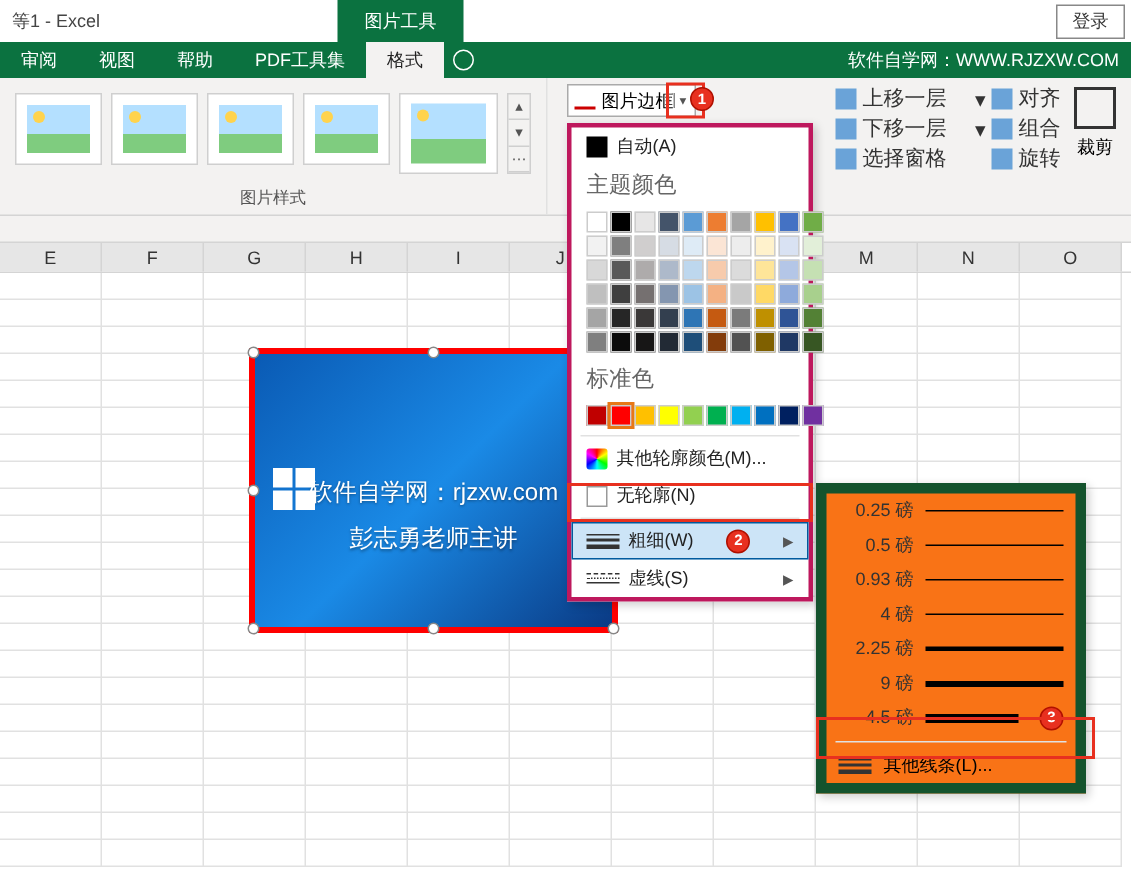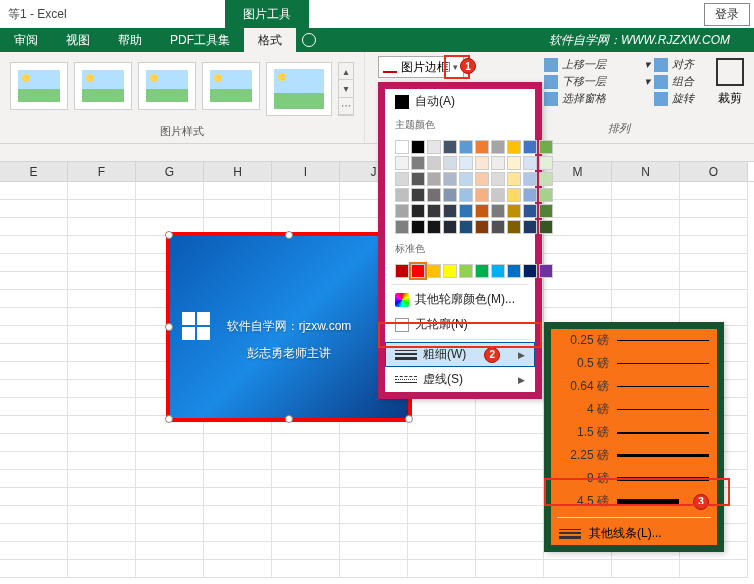--- a/index.html
+++ b/index.html
@@ -8,65 +8,65 @@
 .titlebar { height: 28px; background: #fff; display: flex; align-items: center; padding: 0 4px; }
 .title-text { color: #444; font-size: 12px; padding-left: 4px; }
 .login-btn { margin-left: auto; border: 1px solid #888; padding: 2px 10px; font-size: 12px; color: #333; }
 .context-tab { background: #0b7240; color: #fff; padding: 6px 18px; position: absolute; left: 225px; top: 0; height: 28px; display: flex; align-items: center; }
 
 .infobar { height: 24px; background: #0b7240; display: flex; align-items: center; color: #fff; font-size: 12px; }
 .infobar .tab2 { padding: 0 14px; cursor: pointer; height: 24px; display: flex; align-items: center; }
 .infobar .tab2.active { background: #f3f2f1; color: #222; }
 .tellme { display: flex; align-items: center; gap: 4px; margin-left: 6px; }
 .bulb { width: 14px; height: 14px; border: 1.5px solid #fff; border-radius: 50%; position: relative; }
-.foot-link { margin-left: auto; padding-right: 24px; color: #fff; font-style: italic; }
+.foot-link { margin-left: auto; padding-right: 8px; color: #fff; }
 
 .ribbon { height: 92px; background: #f3f2f1; display: flex; border-bottom: 1px solid #d4d4d4; position: relative; }
 .ribbon-group { display: flex; flex-direction: column; align-items: center; border-right: 1px solid #e1e1e1; padding: 4px; }
 .ribbon-group-label { margin-top: auto; color: #555; font-size: 11px; padding: 2px 0; }
 .styles-gallery { display: flex; gap: 6px; padding: 6px 4px; }
 .style-thumb { width: 58px; height: 48px; background: #fff; border: 1px solid #cfcfcf; display: flex; align-items: center; justify-content: center; position: relative; }
 .style-thumb .pic { width: 42px; height: 32px; background: linear-gradient(#b4e0ff 60%, #7fcc7f 60%); position: relative; }
 .style-thumb .sun { width: 8px; height: 8px; background: #ffd34d; border-radius: 50%; position: absolute; top: 4px; left: 4px; }
 .style-thumb.big { width: 66px; height: 54px; }
 .gallery-more { width: 16px; height: 54px; display: flex; flex-direction: column; border: 1px solid #cfcfcf; }
 .gallery-more div { flex: 1; border-bottom: 1px solid #cfcfcf; display: flex; align-items: center; justify-content: center; color: #555; font-size: 10px; }
 
 .border-btn { display: flex; align-items: center; border: 1px solid #aaa; background: #fff; padding: 2px 4px; position: absolute; top: 4px; left: 378px; height: 22px; }
 .border-btn .pen { width: 14px; height: 12px; border-bottom: 2px solid #c00; margin-right: 4px; }
 .border-btn .dd { width: 10px; border-left: 1px solid #888; padding-left: 3px; color: #555; font-size: 9px; }
 
 .callout { position: absolute; width: 16px; height: 16px; background: #e8301f; border-radius: 50%; color: #fff; font-size: 10px; display: flex; align-items: center; justify-content: center; font-weight: bold; border: 1px solid #b01000; z-index: 100; }
 .callout-box { position: absolute; border: 2px solid #e8301f; z-index: 99; pointer-events: none; }
 
-.arrange-group { position: absolute; right: 60px; top: 4px; width: 150px; font-size: 11px; color: #333; font-style: italic; }
+.arrange-group { position: absolute; right: 47px; top: 4px; width: 150px; font-size: 14px; color: #333; }
 .arrange-row { display: flex; align-items: center; gap: 4px; padding: 1px 0; }
 .arrange-row .ico { width: 14px; height: 14px; background: #6aa3d8; }
 .crop-group { position: absolute; right: 4px; top: 6px; width: 40px; display: flex; flex-direction: column; align-items: center; gap: 4px; }
 .crop-ico { width: 28px; height: 28px; border: 2px solid #333; position: relative; }
 
 .ruler { height: 18px; background: #f3f2f1; border-bottom: 1px solid #d4d4d4; }
 
 .grid-area { position: relative; background: #fff; }
 .col-heads { display: flex; height: 20px; border-bottom: 1px solid #d4d4d4; }
 .col-head { width: 68px; border-right: 1px solid #d4d4d4; background: #e6e6e6; text-align: center; font-size: 12px; color: #333; line-height: 20px; }
 .row { display: flex; height: 18px; }
 .cell { width: 68px; border-right: 1px solid #e1e1e1; border-bottom: 1px solid #e1e1e1; }
 
 .image-obj { position: absolute; left: 166px; top: 232px; width: 246px; height: 190px; border: 4px solid #f00; background: linear-gradient(135deg, #0a5ab4, #1a8ae6, #0a3a84); }
 .image-obj .handle { width: 8px; height: 8px; background: #fff; border: 1px solid #888; border-radius: 50%; position: absolute; }
 .img-text { color: #fff; text-align: center; font-size: 15px; font-weight: bold; text-shadow: 0 1px 2px rgba(0,0,0,.4); }
-.img-text.small { font-size: 12px; font-weight: normal; }
+.img-text.small { font-size: 16px; font-weight: normal; }
 .win-logo { position: absolute; left: 12px; top: 76px; width: 28px; height: 28px; display: grid; grid-template: 1fr 1fr / 1fr 1fr; gap: 2px; }
 .win-logo div { background: #fff; }
 
-.menu { position: absolute; left: 378px; top: 82px; width: 164px; background: #fff; border: 7px solid #be185d; box-shadow: 2px 2px 6px rgba(0,0,0,.2); z-index: 50; font-size: 12px; }
+.menu { position: absolute; left: 378px; top: 82px; width: 164px; background: #fff; border: 3px solid #be185d; box-shadow: 2px 2px 6px rgba(0,0,0,.2); z-index: 50; font-size: 12px; }
 .menu-item { padding: 4px 10px; display: flex; align-items: center; gap: 6px; color: #222; cursor: pointer; }
 .menu-item:hover, .menu-item.hover { background: #cce4f7; border: 1px solid #005a9e; padding: 3px 9px; }
-.menu-header { padding: 4px 10px; color: #666; font-size: 10px; }
+.menu-header { padding: 4px 10px; color: #666; font-size: 15px; }
 .menu-sep { height: 1px; background: #e1e1e1; margin: 2px 6px; }
 .color-grid { display: grid; grid-template-columns: repeat(10, 14px); gap: 2px; padding: 4px 10px; }
 .color-sw { width: 14px; height: 14px; border: 1px solid #ccc; }
 .color-sw.sel { outline: 2px solid #e77817; }
 .auto-sw { width: 14px; height: 14px; background: #000; display: inline-block; }
 .submenu-arrow { margin-left: auto; color: #555; font-size: 9px; }
 .line-ico { width: 22px; display: inline-flex; flex-direction: column; gap: 2px; }
 .line-ico span { height: 1px; background: #333; }
 
 .weight-menu { position: absolute; left: 544px; top: 322px; width: 180px; background: #f97316; border: 7px solid #14532d; box-shadow: 2px 2px 6px rgba(0,0,0,.2); z-index: 50; font-size: 12px; }
@@ -154,21 +154,20 @@
         <span class="ico"></span>
         <span>组合</span>
       </div>
     <div class="arrange-row">
         <span class="ico"></span>
         <span>选择窗格</span>
         <span style="margin-left:auto"></span>
         <span class="ico"></span>
         <span>旋转</span>
       </div>
-    <div style="text-align:center;color:#555;margin-top:14px">排列</div>
   </div>
 
   <div class="crop-group">
     <div class="crop-ico"></div>
     <span>裁剪</span>
   </div>
 </div>
 
 <div class="callout-box" style="left:444px;top:55px;width:26px;height:24px"></div>
 <div class="callout" style="left:460px;top:58px">1</div>
@@ -615,30 +614,26 @@
 <div class="weight-menu" id="weight-menu">
     <div class="weight-item">
       <div class="weight-label">0.25 磅</div>
       <div class="weight-line" style="height: 0.5px;"></div>
     </div>
     <div class="weight-item">
       <div class="weight-label">0.5 磅</div>
       <div class="weight-line" style="height: 1px;"></div>
     </div>
     <div class="weight-item">
-      <div class="weight-label">0.64 磅</div>
+      <div class="weight-label">0.93 磅</div>
       <div class="weight-line" style="height: 1px;"></div>
     </div>
     <div class="weight-item">
       <div class="weight-label">4 磅</div>
       <div class="weight-line" style="height: 1.5px;"></div>
-    </div>
-    <div class="weight-item">
-      <div class="weight-label">1.5 磅</div>
-      <div class="weight-line" style="height: 2px;"></div>
     </div>
     <div class="weight-item">
       <div class="weight-label">2.25 磅</div>
       <div class="weight-line" style="height: 3px;"></div>
     </div>
     <div class="weight-item">
       <div class="weight-label">9 磅</div>
       <div class="weight-line" style="height: 4px;"></div>
     </div>
     <div class="weight-item">

